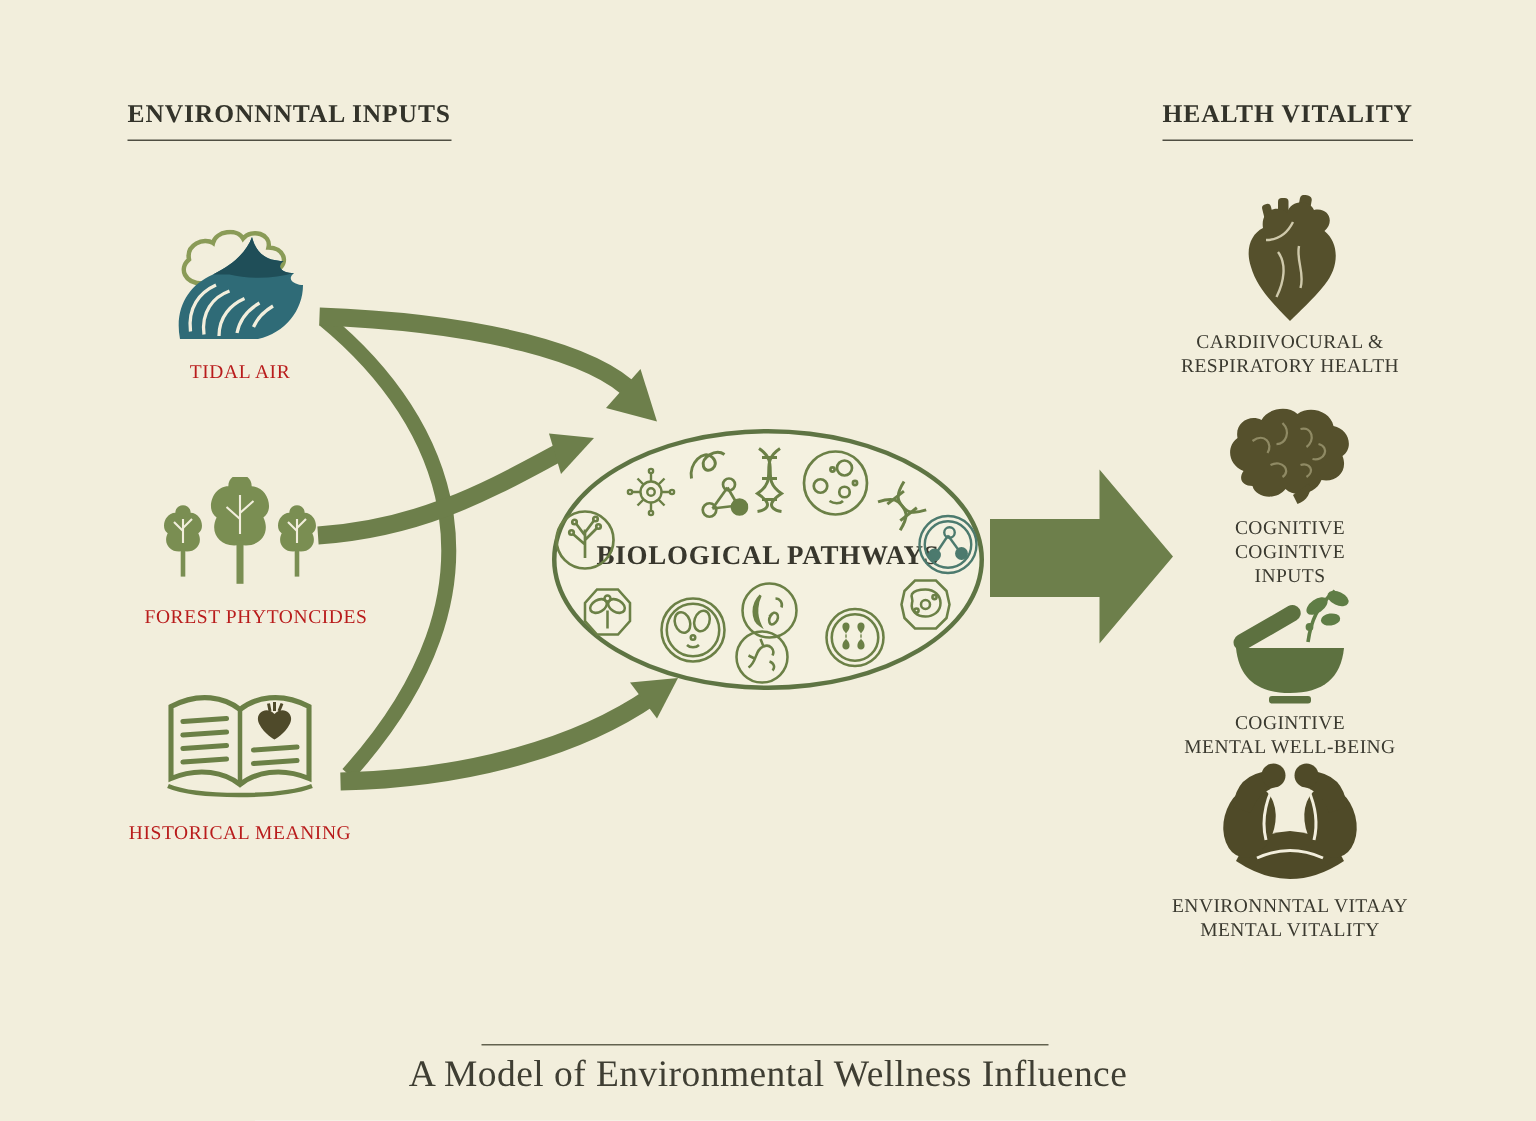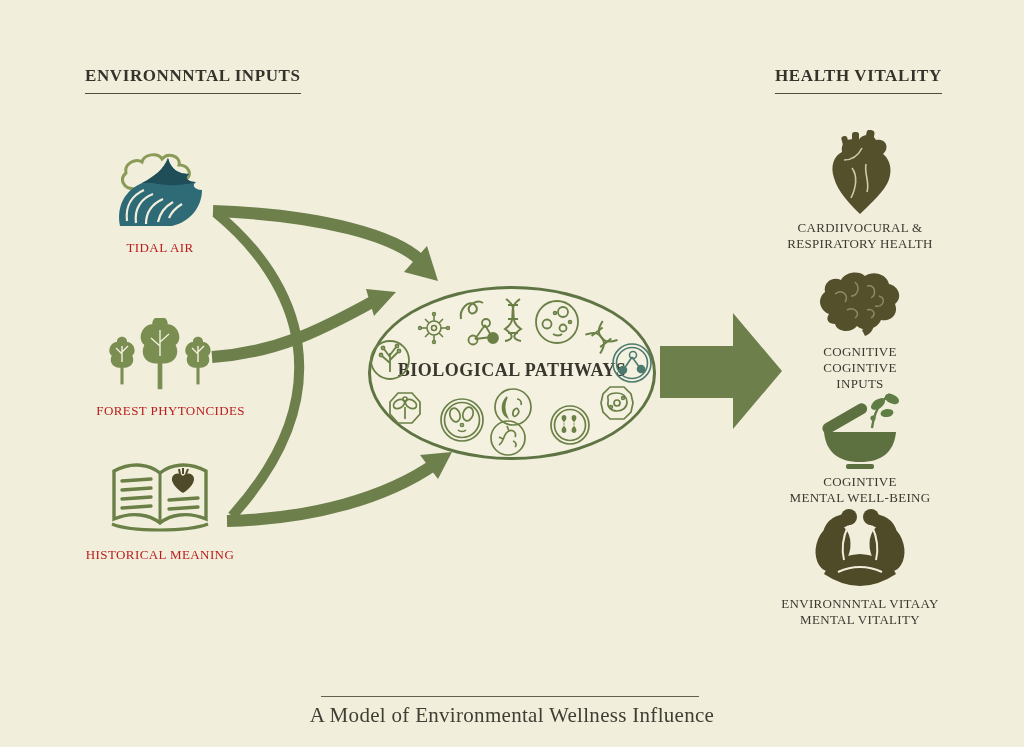--- a/index.html
+++ b/index.html
@@ -30,21 +30,21 @@
   #arrow-layer{position:absolute;left:0;top:0;}
 
   #ellipse{position:absolute;left:368px;top:286px;width:282px;height:168px;
     background:#f4f1e0;border:3px solid #5e7443;border-radius:50%;}
   #ellipse-label{position:absolute;left:0;right:0;top:71px;text-align:center;
     font-size:18px;font-weight:bold;letter-spacing:.5px;color:#38372d;}
   .pw{position:absolute;}
 
   #footer-line{position:absolute;left:321px;top:696px;width:378px;border-top:1.5px solid #63624f;}
   #caption{position:absolute;left:0;right:0;top:703px;text-align:center;
-    font-size:21px;color:#3f3e33;letter-spacing:.3px;}
+    font-size:25px;color:#3f3e33;letter-spacing:.3px;}
 </style>
 </head>
 <body>
 
 <div id="stage">
 
   <div class="section-header" id="hdr-left">ENVIRONNNTAL INPUTS</div>
   <div class="section-header" id="hdr-right">HEALTH VITALITY</div>
 
   <svg id="arrow-layer" width="1024" height="747" viewBox="0 0 1024 747">

